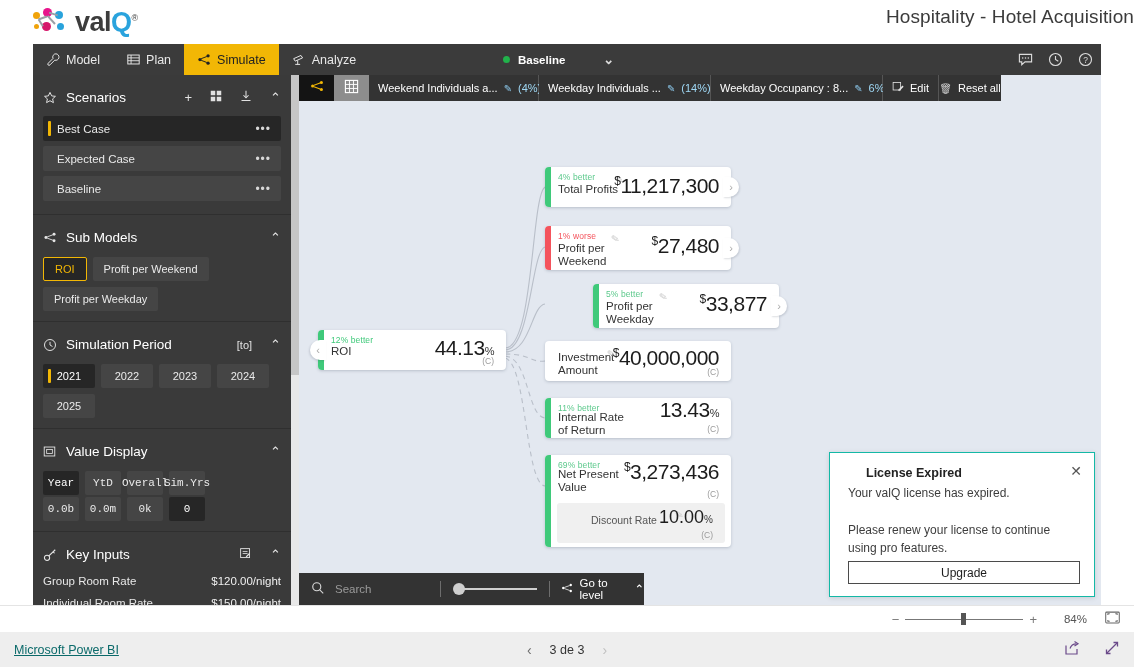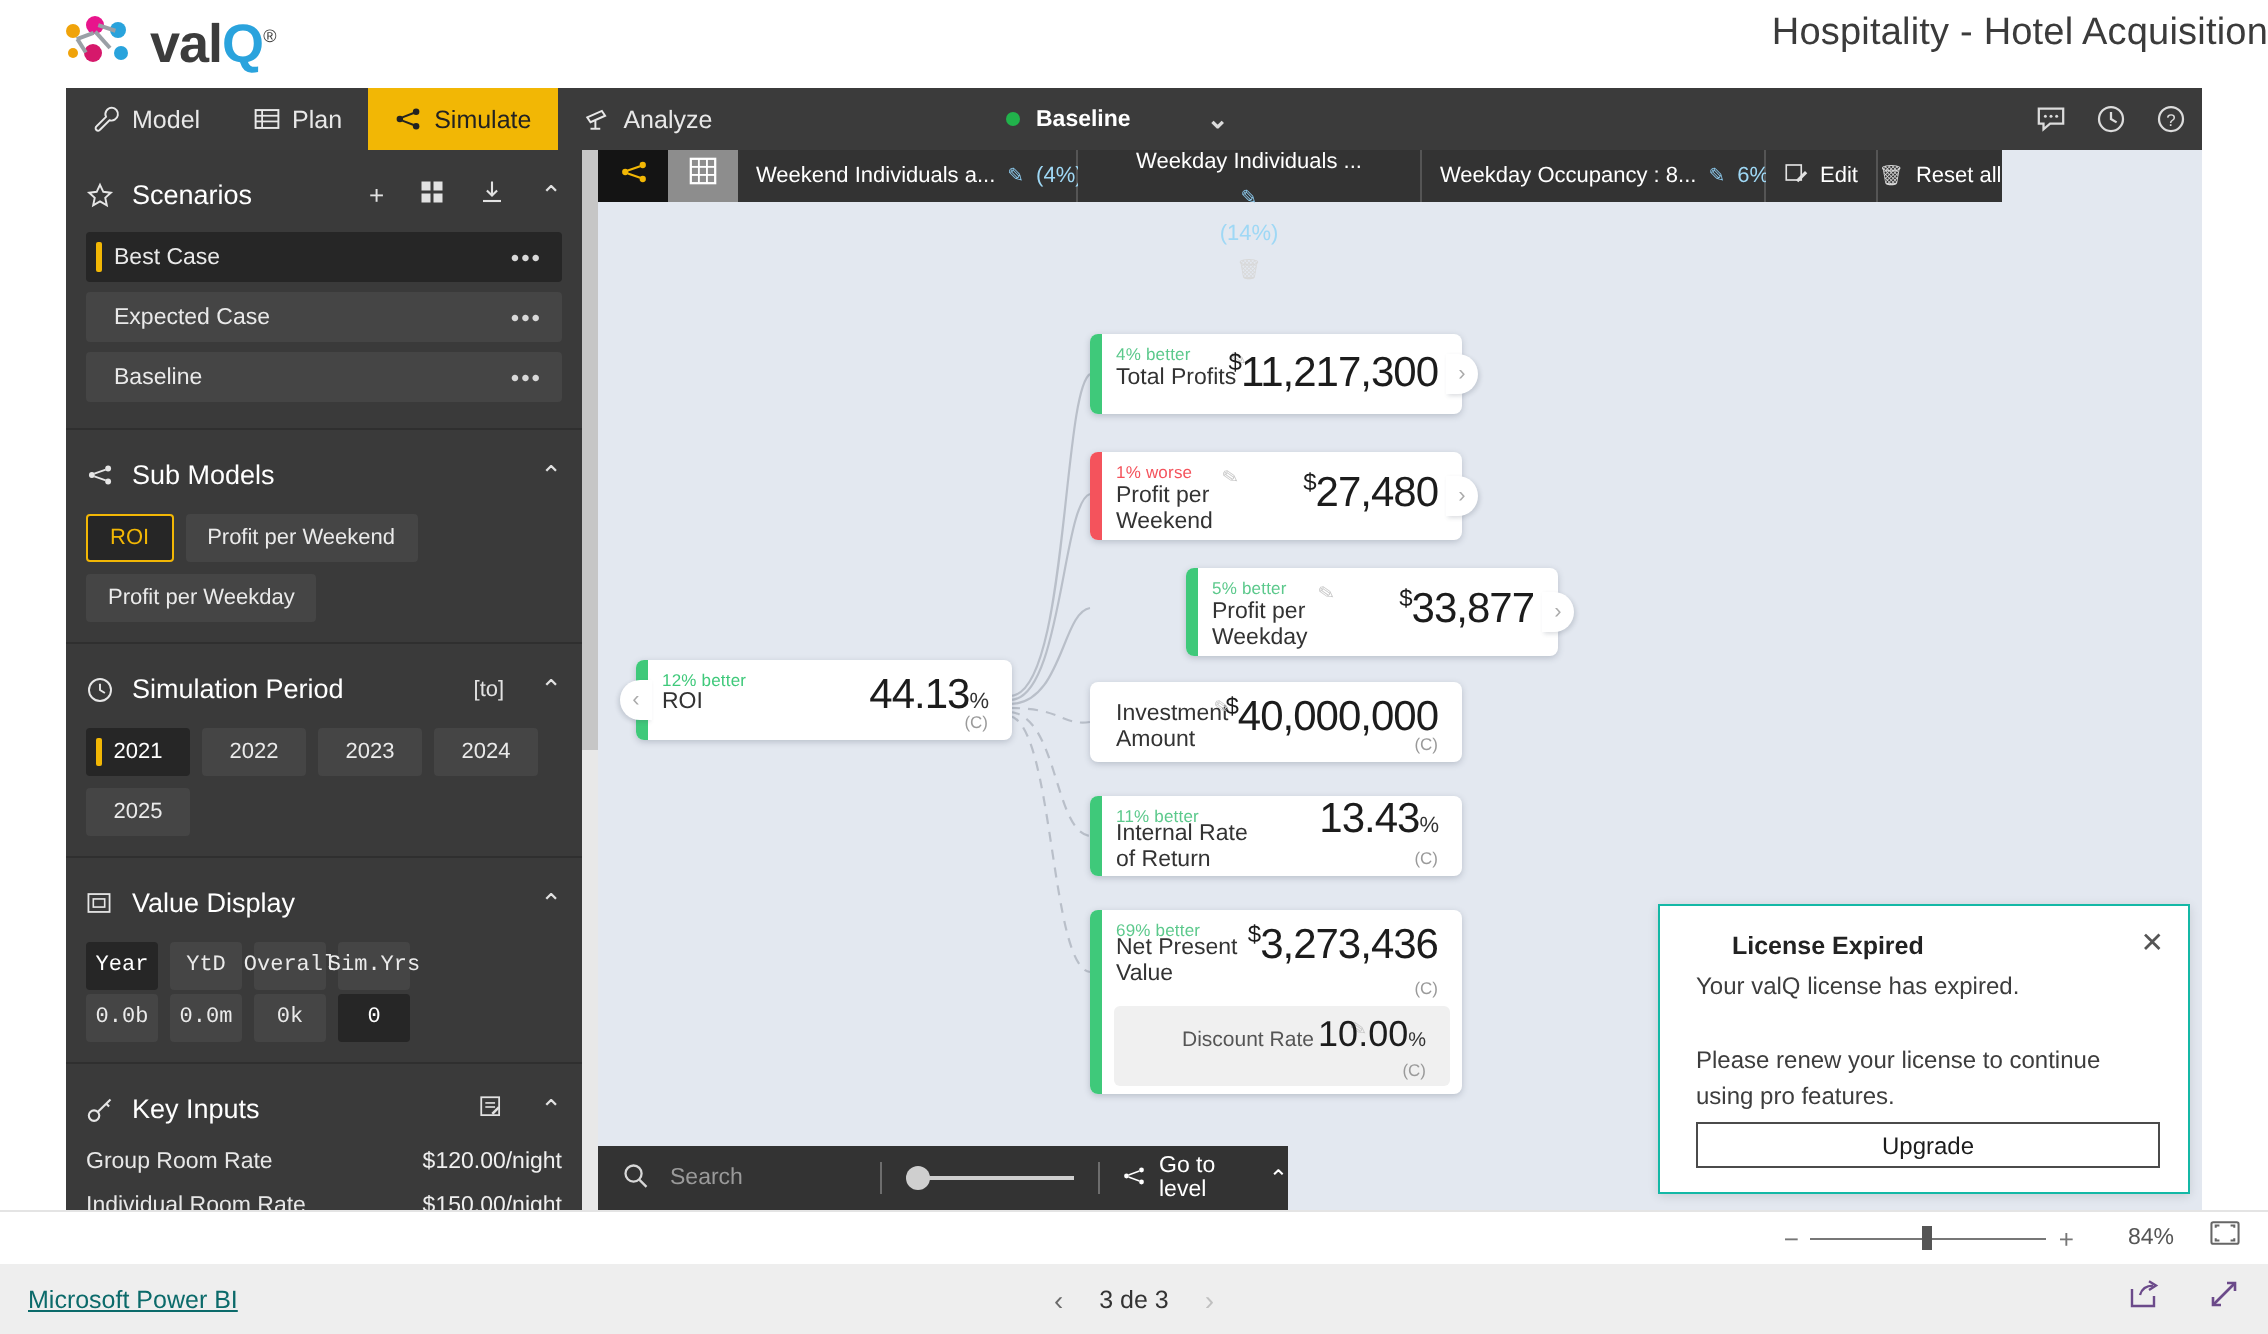--- a/index.html
+++ b/index.html
@@ -506,21 +506,21 @@
           </svg>
       </span>
     </div>
 
     <div class="tb-chip" style="left:70px; width:170px;">
       <span style="flex:1">Weekend Individuals a...</span>
       <span class="pen">✎</span>
       <span class="pct">(4%)</span>
       <span class="trash">🗑</span>
     </div>
-    <div class="tb-chip" style="left:240px; width:172px;flex-direction:column;">
+    <div class="tb-chip" style="left:240px; width:172px;">
       <span style="flex:1">Weekday Individuals ...</span>
       <span class="pen">✎</span>
       <span class="pct">(14%)</span>
       <span class="trash">🗑</span>
     </div>
     <div class="tb-chip" style="left:412px; width:172px;">
       <span style="flex:1">Weekday Occupancy : 8...</span>
       <span class="pen">✎</span>
       <span class="pct">6%</span>
       <span class="trash">🗑</span>

